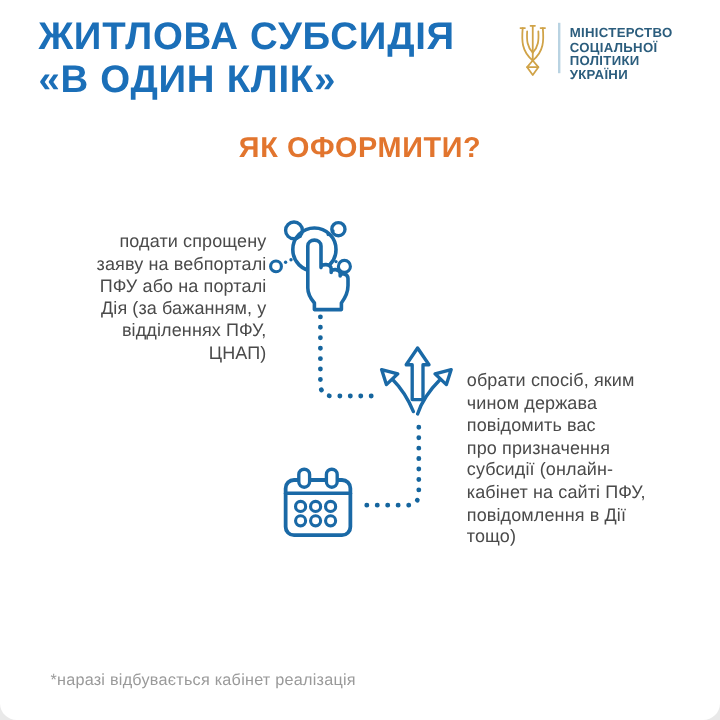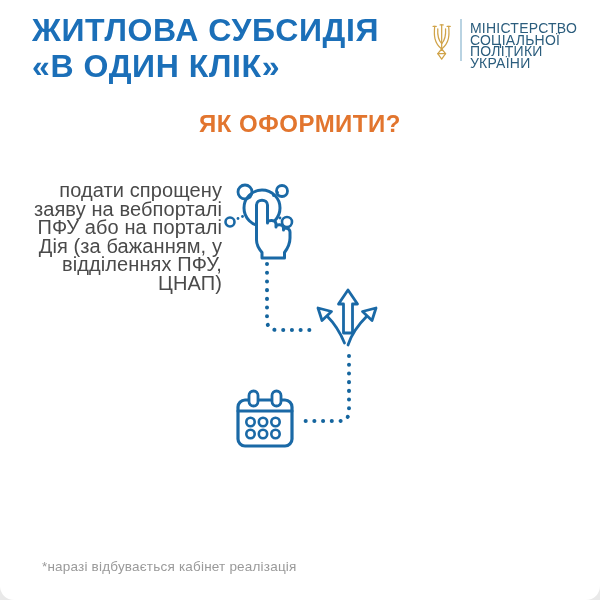--- a/index.html
+++ b/index.html
@@ -10,30 +10,30 @@
     border-radius:0 0 14px 14px;
   }
   .title{
     position:absolute;left:32px;top:12px;margin:0;
     font-size:32px;line-height:36px;font-weight:700;
     letter-spacing:.6px;color:#1b6fb8;white-space:pre-line;
   }
   .logo{position:absolute;left:430px;top:18px;display:flex;align-items:flex-start;}
   .logo-divider{width:2px;height:42px;background:#b9d3e2;margin:1px 8px 0 7px;}
   .ministry{
-    font-size:14px;line-height:11.5px;font-weight:400;letter-spacing:.25px;
+    font-size:11px;line-height:11.5px;font-weight:700;letter-spacing:.25px;
     color:#2b5d7d;white-space:pre-line;padding-top:5px;
   }
   .subtitle{
     position:absolute;left:0;top:110px;width:100%;margin:0;text-align:center;
     font-size:24px;font-weight:700;letter-spacing:.5px;color:#e2752e;
   }
   .step-text{
-    position:absolute;font-size:20px;line-height:18.6px;color:#4a4a4a;
-    white-space:pre-line;letter-spacing:.1px;
+    position:absolute;font-size:15px;line-height:18.6px;color:#4a4a4a;
+    white-space:pre-line;letter-spacing:.1px;margin-top:12px;
   }
   .step1{top:181px;right:378px;text-align:right;}
   .step2{left:389px;top:297px;text-align:left;}
   .step3{top:393px;right:374px;text-align:right;}
   .icon{position:absolute;}
   .icon-tap{left:224px;top:180px;}
   .icon-arrows{left:314px;top:286px;}
   .icon-calendar{left:236px;top:389px;}
   .connectors{position:absolute;left:0;top:0;pointer-events:none;}
   .footnote{
@@ -99,20 +99,28 @@
       L38,78 L38,72.5 C35,69 32.5,65.5 32.5,60 Z"></path>
   </svg>
 
   <svg class="icon icon-arrows" width="66" height="66" viewBox="0 0 66 66" fill="none" stroke="#1a69a6" stroke-linecap="round" stroke-linejoin="round">
     <path d="M13,30 C20,37 26,46 30.5,57" stroke-width="2.8"></path>
     <path d="M53,30 C45,38 37.5,48 34,59" stroke-width="2.8"></path>
     <path fill="#ffffff" stroke-width="2.8" d="M34,4 L24.5,18 L29.5,18 L29.5,47 L38.5,47 L38.5,18 L43.5,18 Z"></path>
     <path fill="#ffffff" stroke-width="2.8" d="M4,22 L8,34.5 L17.5,25.5 Z"></path>
     <path fill="#ffffff" stroke-width="2.8" d="M62,22 L58,34.5 L48.5,25.5 Z"></path>
   </svg>
+  <div class="step-text step2">обрати спосіб, яким
+чином держава
+повідомить вас
+про призначення
+субсидії (онлайн-
+кабінет на сайті ПФУ,
+повідомлення в Дії
+тощо)</div>
 
   <svg class="icon icon-calendar" width="58" height="59" viewBox="0 0 58 59" fill="none" stroke="#1a69a6" stroke-linecap="round" stroke-linejoin="round">
     <rect x="2" y="11" width="54" height="46" rx="7" stroke-width="3.2"></rect>
     <path d="M2,22 L56,22" stroke-width="3"></path>
     <rect x="13" y="2" width="9" height="15" rx="4.5" fill="#ffffff" stroke-width="2.8"></rect>
     <rect x="36" y="2" width="9" height="15" rx="4.5" fill="#ffffff" stroke-width="2.8"></rect>
     <circle cx="14.5" cy="33" r="4.2" stroke-width="2.6"></circle>
     <circle cx="27" cy="33" r="4.2" stroke-width="2.6"></circle>
     <circle cx="39.5" cy="33" r="4.2" stroke-width="2.6"></circle>
     <circle cx="14.5" cy="45" r="4.2" stroke-width="2.6"></circle>

